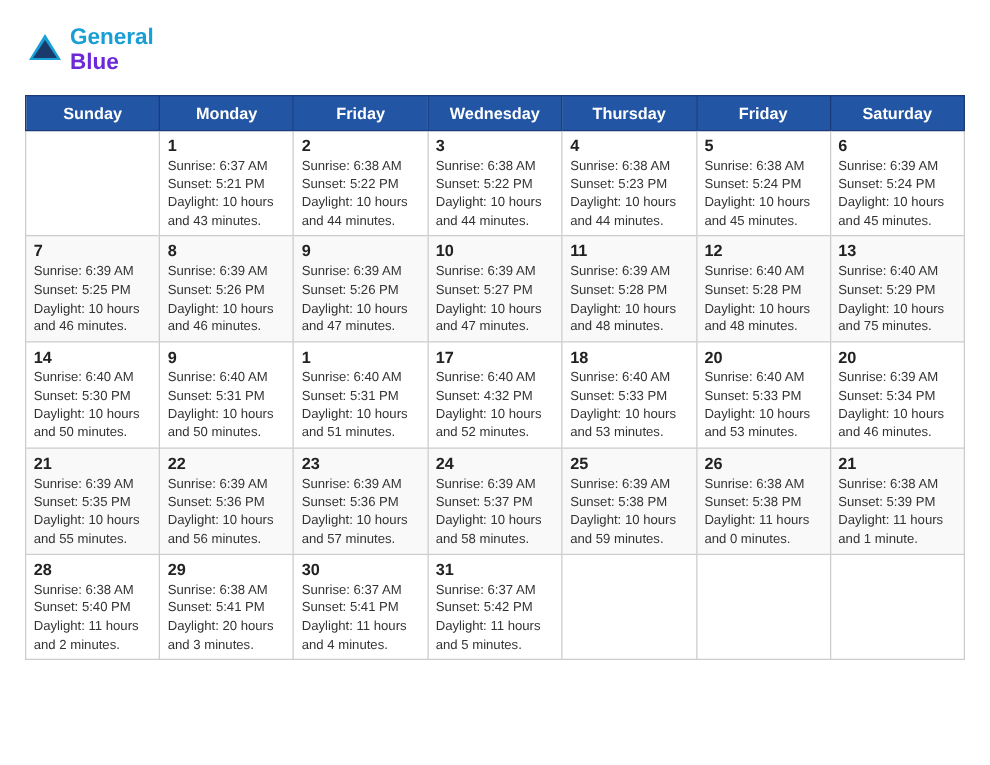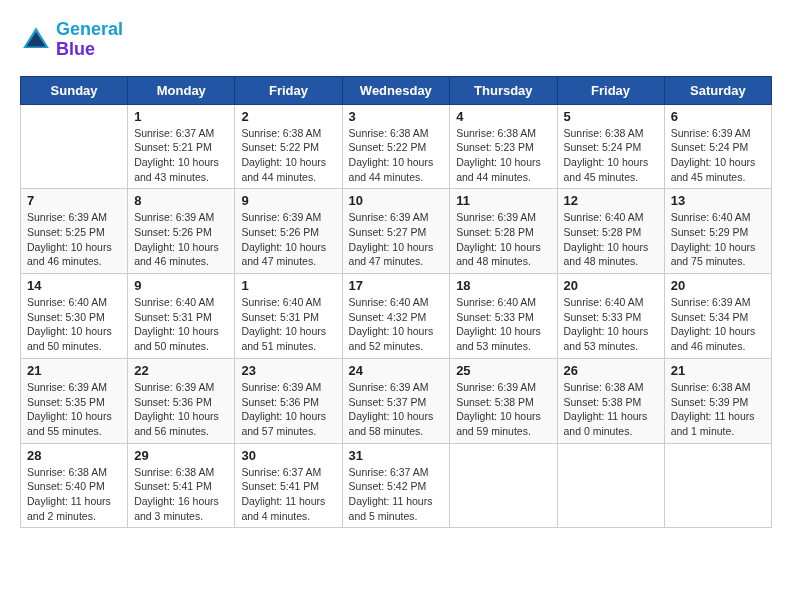--- a/index.html
+++ b/index.html
@@ -346,21 +346,21 @@
           <span>Sunrise: </span><span>6:38 AM</span><br>
           <span>Sunset: </span><span>5:40 PM</span><br>
           <span>Daylight: </span><span>11 hours and 2 minutes.</span>
         </div>
       </td>
         <td>
         <span class="day-number">29</span>
         <div class="day-info">
           <span>Sunrise: </span><span>6:38 AM</span><br>
           <span>Sunset: </span><span>5:41 PM</span><br>
-          <span>Daylight: </span><span>16 hours and 3 minutes.</span>
+          <span>Daylight: </span><span>20 hours and 3 minutes.</span>
         </div>
       </td>
         <td>
         <span class="day-number">30</span>
         <div class="day-info">
           <span>Sunrise: </span><span>6:37 AM</span><br>
           <span>Sunset: </span><span>5:41 PM</span><br>
           <span>Daylight: </span><span>11 hours and 4 minutes.</span>
         </div>
       </td>

